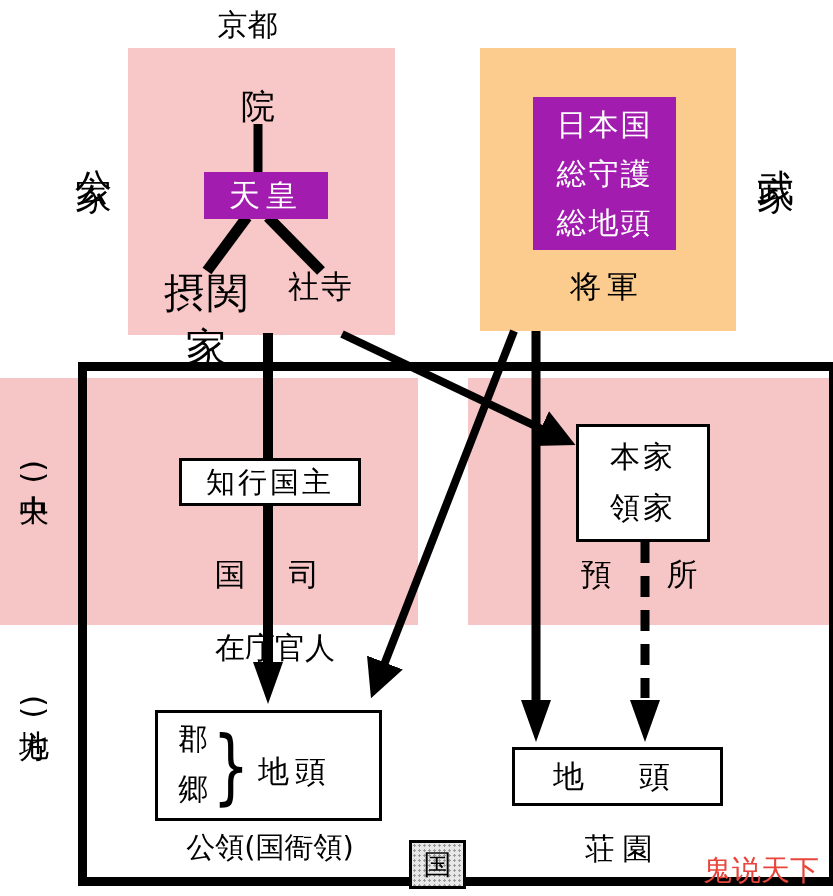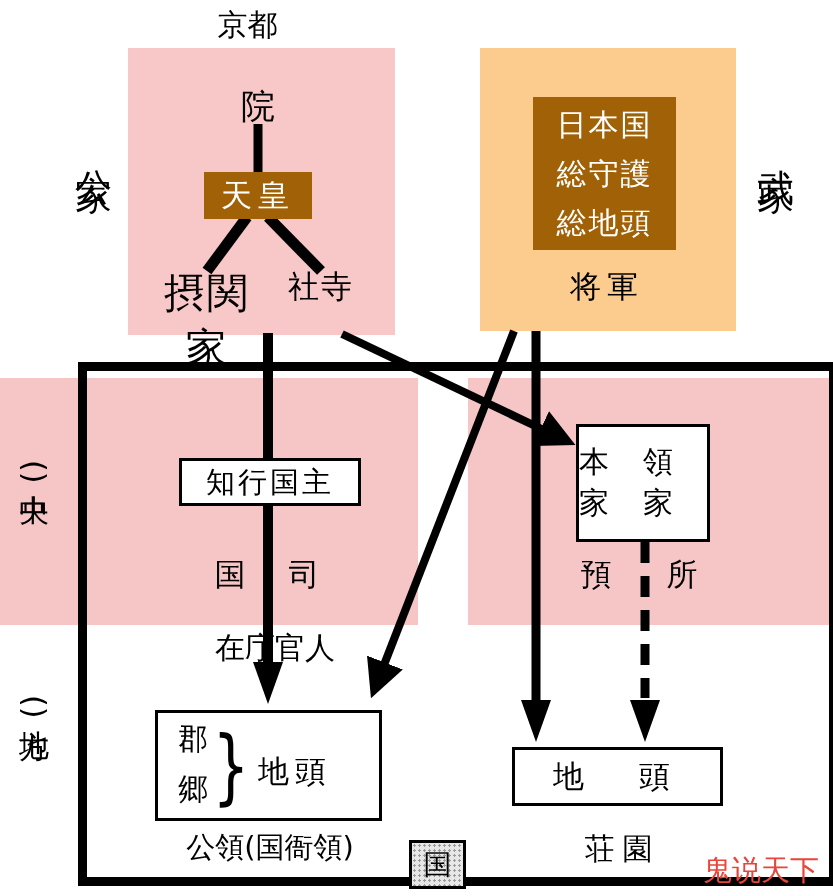--- a/index.html
+++ b/index.html
@@ -6,21 +6,21 @@
   #stage{
     position:relative;width:833px;height:896px;background:#fff;overflow:hidden;
     font-family:"DejaVu Sans",sans-serif;color:#000;padding-left:16px;
   }
   .abs{position:absolute;}
   .ctr{text-align:center;}
   .vert{writing-mode:vertical-rl;}
   .pinkbox{background:#f8c7c7;}
   .orangebox{background:#fbcc8d;}
   .band{background:#f6c5c5;}
-  .blackseal{background:#a16207;color:#fff;}
+  .blackseal{background:#a21caf;color:#fff;}
   .wbox{background:#fff;border:3px solid #000;box-sizing:border-box;}
   .frame{border:9px solid #000;box-sizing:border-box;background:transparent;}
   .kuni{
     background-color:#e7e7e7;
     background-image:radial-gradient(#9a9a9a 1px, transparent 1.2px);
     background-size:5px 5px;
   }
   .wm{color:#e8453c;}
   svg{position:absolute;left:0;top:0;pointer-events:none;}
   .z0{z-index:0}.z1{z-index:1}.z2{z-index:2}.z3{z-index:3}
@@ -59,35 +59,35 @@
 
     <line x1="645" y1="542" x2="645" y2="698" stroke="#000" stroke-width="9" stroke-dasharray="21,13"></line>
     <polygon points="630,700 660,700 645,742" fill="#000"></polygon>
   </svg>
 
   <div class="abs ctr z3" style="left:205px;top:5px;width:85px;font-size:30px;">京都</div>
   <div class="abs vert z3" style="left:68px;top:140px;font-size:37px;letter-spacing:6px;">公家</div>
   <div class="abs vert z3" style="left:750px;top:140px;font-size:37px;letter-spacing:6px;">武家</div>
 
   <div class="abs ctr z3" style="left:225px;top:84px;width:66px;font-size:34px;">院</div>
-  <div class="abs blackseal ctr z3" style="left:204px;top:172px;width:108px;height:47px;font-size:31px;line-height:47px;letter-spacing:6px;">天皇</div>
+  <div class="abs blackseal ctr z3" style="left:204px;top:172px;width:124px;height:47px;font-size:31px;line-height:47px;letter-spacing:6px;">天皇</div>
   <div class="abs ctr z3" style="left:152px;top:266px;width:110px;font-size:41px;letter-spacing:2px;">摂関家</div>
   <div class="abs ctr z3" style="left:284px;top:266px;width:74px;font-size:31px;letter-spacing:2px;">社寺</div>
 
   <div class="abs blackseal z3" style="left:533px;top:97px;width:143px;height:153px;display:flex;flex-direction:column;justify-content:center;align-items:center;">
     <span style="font-size:30px;line-height:49px;letter-spacing:2px;">日本国</span>
     <span style="font-size:30px;line-height:49px;letter-spacing:2px;">総守護</span>
     <span style="font-size:30px;line-height:49px;letter-spacing:2px;">総地頭</span>
   </div>
   <div class="abs ctr z3" style="left:556px;top:266px;width:102px;font-size:31px;letter-spacing:6px;">将軍</div>
 
   <div class="abs vert z3" style="left:13px;top:460px;font-size:30px;">(中央)</div>
   <div class="abs wbox ctr z3" style="left:179px;top:458px;width:182px;height:48px;font-size:29px;line-height:42px;letter-spacing:3px;">知行国主</div>
   <div class="abs ctr z3" style="left:181px;top:554px;width:178px;font-size:31px;letter-spacing:6px;">国　司</div>
-  <div class="abs wbox z3" style="left:576px;top:424px;width:134px;height:118px;display:flex;justify-content:space-evenly;align-items:center;">
+  <div class="abs wbox z3" style="left:576px;top:424px;width:134px;height:118px;display:flex;flex-direction:column;justify-content:space-evenly;align-items:center;">
     <span style="font-size:30px;letter-spacing:3px;">本家</span>
     <span style="font-size:30px;letter-spacing:3px;">領家</span>
   </div>
   <div class="abs ctr z3" style="left:563px;top:554px;width:164px;font-size:31px;letter-spacing:12px;">預　所</div>
 
   <div class="abs vert z3" style="left:13px;top:695px;font-size:30px;">(地方)</div>
   <div class="abs ctr z3" style="left:190px;top:628px;width:170px;font-size:30px;">在庁官人</div>
 
   <div class="abs wbox z3" style="left:155px;top:710px;width:227px;height:111px;">
     <span class="abs" style="left:20px;top:6px;font-size:30px;">郡</span>

